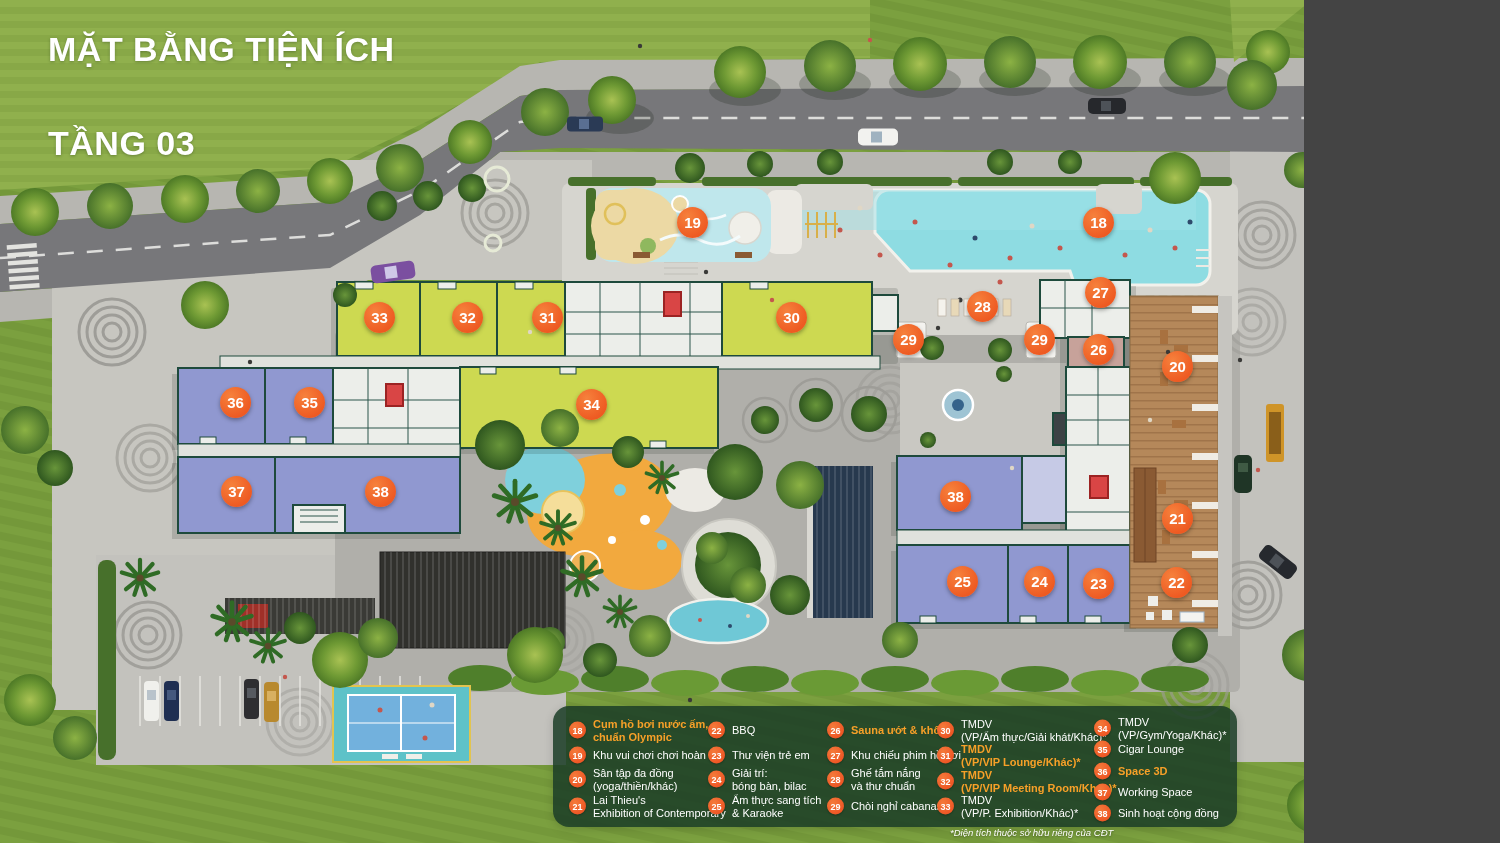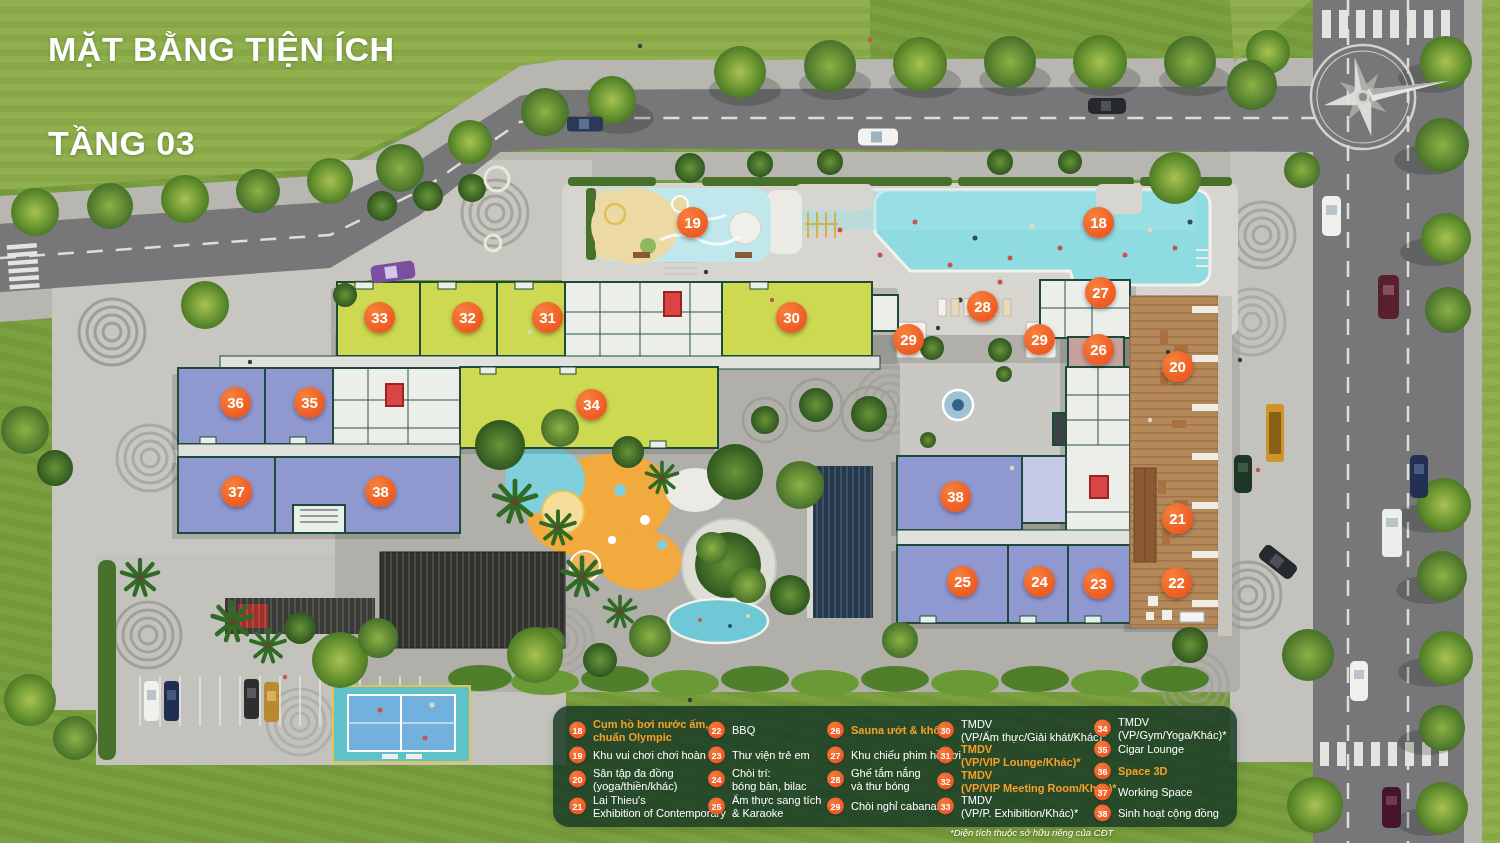--- a/index.html
+++ b/index.html
@@ -1,16 +1,16 @@
 <!DOCTYPE html>
 <html><head>
 <meta charset="utf-8">
 <style>
   html,body{margin:0;padding:0;background:#444;}
-  #stage{position:relative;width:1500px;height:843px;overflow:hidden;
+  #stage{position:relative;width:1304px;height:843px;overflow:hidden;
          font-family:"Liberation Sans",sans-serif;background:#7f1d1d;}
   #scene{position:absolute;left:0;top:0;}
   
   .plan-title{position:absolute;left:48px;top:26px;color:#ffffff;font-weight:bold;
     font-size:34px;line-height:1.38;letter-spacing:.5px;text-transform:uppercase;
     text-shadow:0 1px 3px rgba(30,50,20,.35);white-space:pre-line;}
   
   .pmarker{position:absolute;width:31px;height:31px;margin-left:-16px;margin-top:-16px;
     border-radius:50%;background:radial-gradient(circle at 35% 30%,#f6813c,#ee5a22 72%);
     color:#fff;font-weight:bold;font-size:15px;display:flex;align-items:center;justify-content:center;
@@ -714,21 +714,21 @@
       </div>
       <div class="legend-item" style="left: 708px; top: 755px;">
         <span class="legend-num">23</span>
         <div class="legend-text">
           <div>Thư viện trẻ em</div>
         </div>
       </div>
       <div class="legend-item" style="left: 708px; top: 779px;">
         <span class="legend-num">24</span>
         <div class="legend-text">
-          <div>Chòi trí:</div>
+          <div>Giải trí:</div>
           <div>bóng bàn, bilac</div>
         </div>
       </div>
       <div class="legend-item" style="left: 708px; top: 806px;">
         <span class="legend-num">25</span>
         <div class="legend-text">
           <div>Ẩm thực sang tích</div>
           <div>&amp; Karaoke</div>
         </div>
       </div>
@@ -741,21 +741,21 @@
       <div class="legend-item" style="left: 827px; top: 755px;">
         <span class="legend-num">27</span>
         <div class="legend-text">
           <div>Khu chiếu phim hồ bơi</div>
         </div>
       </div>
       <div class="legend-item" style="left: 827px; top: 779px;">
         <span class="legend-num">28</span>
         <div class="legend-text">
           <div>Ghế tắm nắng</div>
-          <div>và thư bóng</div>
+          <div>và thư chuẩn</div>
         </div>
       </div>
       <div class="legend-item" style="left: 827px; top: 806px;">
         <span class="legend-num">29</span>
         <div class="legend-text">
           <div>Chòi nghỉ cabanas</div>
         </div>
       </div>
       <div class="legend-item" style="left: 937px; top: 730px;">
         <span class="legend-num">30</span>

